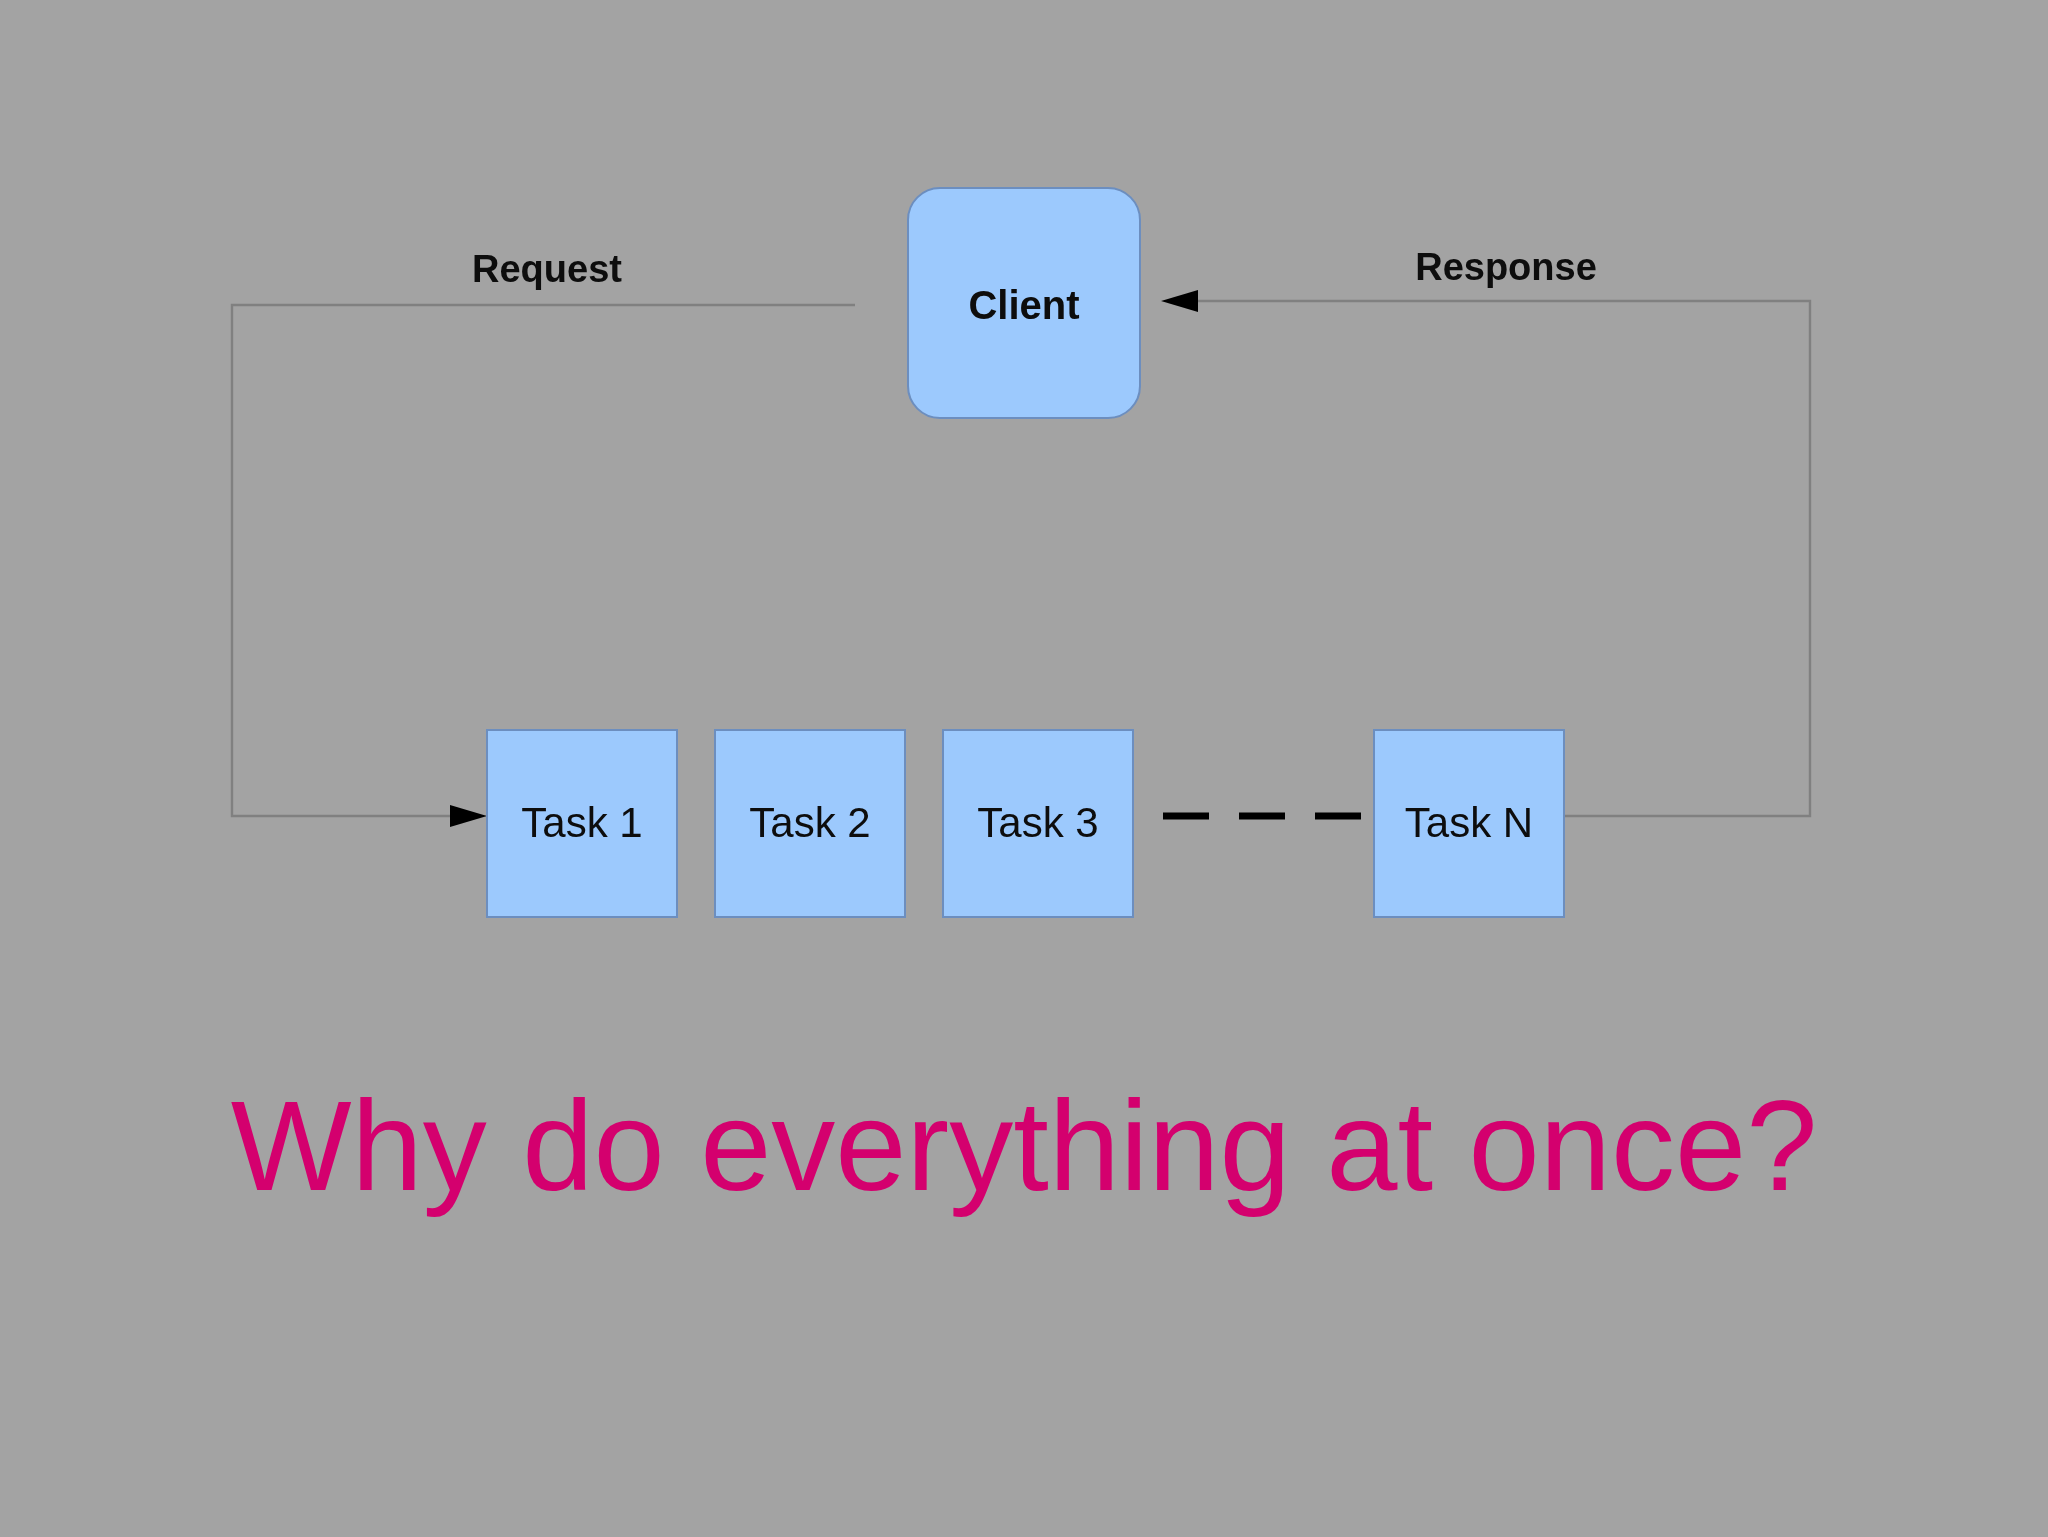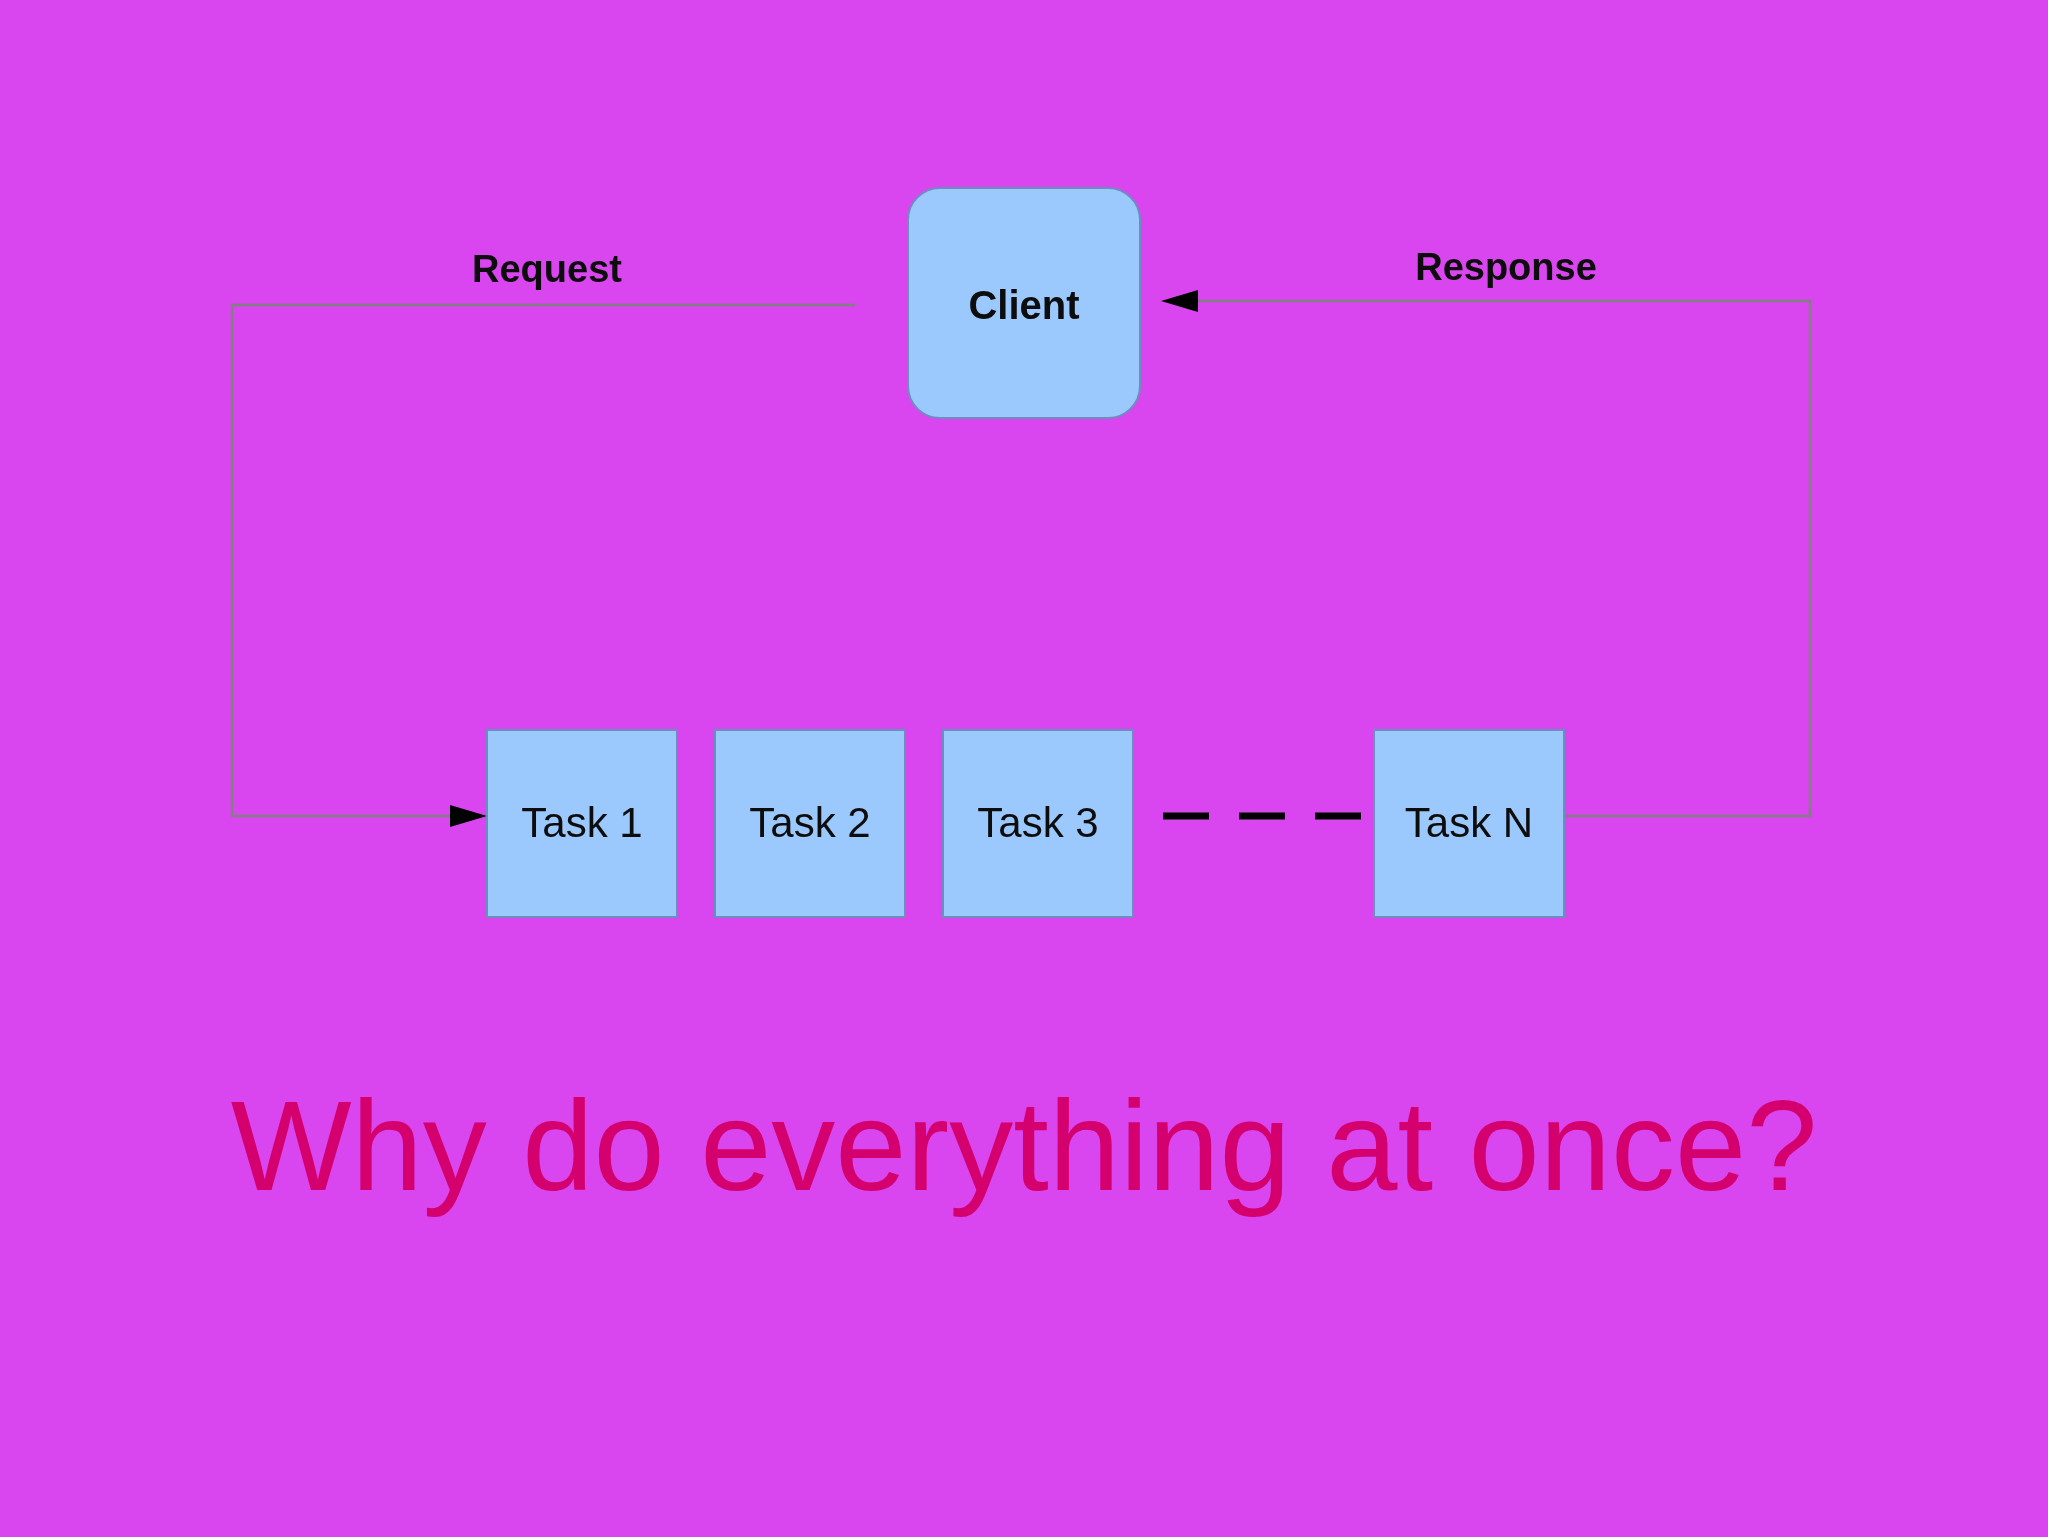--- a/index.html
+++ b/index.html
@@ -10,21 +10,21 @@
     width: 2048px;
     height: 1537px;
     background: #e7e6e6;
     font-family: "Liberation Sans", sans-serif;
     overflow: hidden;
   }
   #stage {
     position: relative;
     width: 2048px;
     height: 1537px;
-    background: #d946ef;
+    background: #a3a3a3;
   }
   #diagram-svg {
     position: absolute;
     left: 0;
     top: 0;
     width: 2048px;
     height: 1537px;
     display: block;
   }
   .node-rect {

